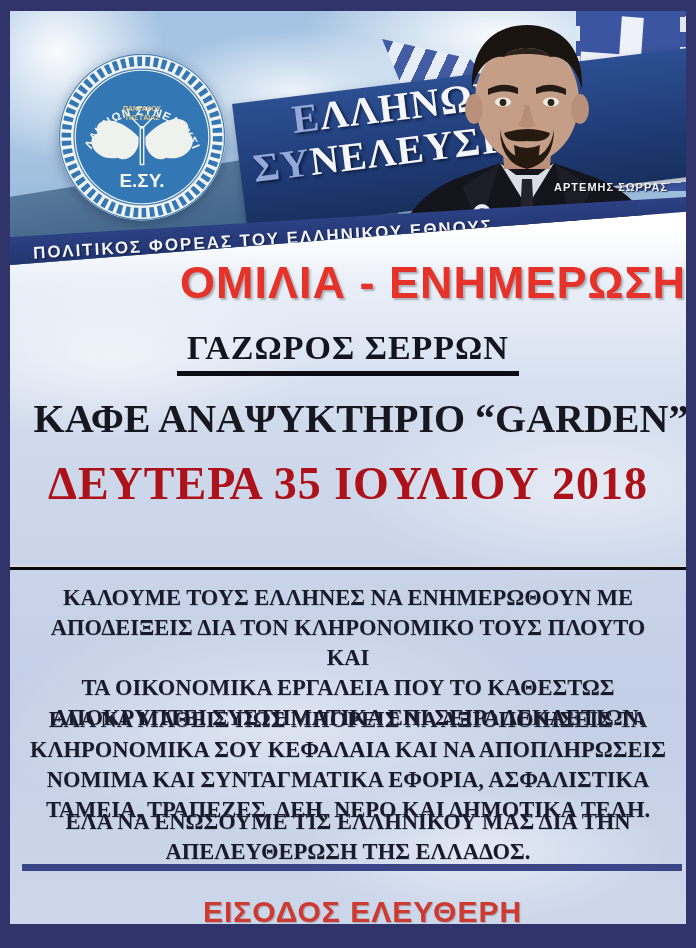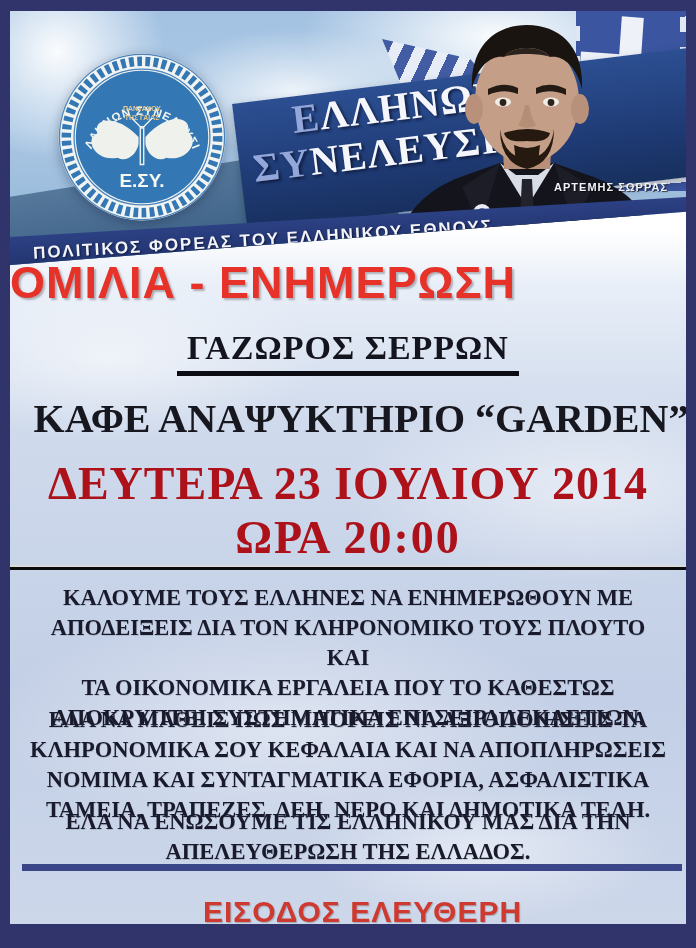--- a/index.html
+++ b/index.html
@@ -100,21 +100,21 @@
     text-shadow:1px 1px 1px rgba(0,0,0,.7);
     text-align:right;
   }
 
   
   .logo { position:absolute; left:46px; top:40px; width:172px; height:172px; filter:drop-shadow(0 3px 6px rgba(20,30,60,.35)); }
 
   
   .title-red {
     position:absolute; left:0; width:100%; top:246px;
-    text-align:left;
+    text-align:right;
     font-family:"Liberation Sans", sans-serif;
     font-weight:900; font-size:45px; letter-spacing:1px;
     color:#e63228;
     text-shadow:2px 2px 2px rgba(120,120,130,.55);
   }
   .location-wrap { position:absolute; left:0; width:100%; top:318px; text-align:center; }
   .location {
     display:inline-block;
     font-weight:bold; font-size:34px; color:#14141f;
     border-bottom:5px solid #0c0c14; padding:0 10px 4px 10px;
@@ -250,22 +250,21 @@
     </div>
 
     <div class="title-red">ΟΜΙΛΙΑ - ΕΝΗΜΕΡΩΣΗ</div>
 
     <div class="location-wrap">
       <span class="location">ΓΑΖΩΡΟΣ ΣΕΡΡΩΝ</span>
     </div>
 
     <div class="venue">ΚΑΦΕ ΑΝΑΨΥΚΤΗΡΙΟ “GARDEN”</div>
 
-    <div class="date-line">ΔΕΥΤΕΡΑ 23 ΙΟΥΛΙΟΥ 2014</div>
-    <div class="time-line">ΩΡΑ 20:00</div>
+    <div class="date-line">ΔΕΥΤΕΡΑ 35 ΙΟΥΛΙΟΥ 2018</div>
 
     <div class="black-rule"></div>
 
     <div class="para para2">ΕΛΑ ΝΑ ΜΑΘΕΙΣ ΠΩΣ ΜΠΟΡΕΙΣ ΝΑ ΑΞΙΟΠΟΙΗΣΕΙΣ ΤΑ
 ΚΛΗΡΟΝΟΜΙΚΑ ΣΟΥ ΚΕΦΑΛΑΙΑ ΚΑΙ ΝΑ ΑΠΟΠΛΗΡΩΣΕΙΣ
 ΝΟΜΙΜΑ ΚΑΙ ΣΥΝΤΑΓΜΑΤΙΚΑ ΕΦΟΡΙΑ, ΑΣΦΑΛΙΣΤΙΚΑ
 ΤΑΜΕΙΑ, ΤΡΑΠΕΖΕΣ, ΔΕΗ, ΝΕΡΟ ΚΑΙ ΔΗΜΟΤΙΚΑ ΤΕΛΗ.</div>
     <div class="para para1">ΚΑΛΟΥΜΕ ΤΟΥΣ ΕΛΛΗΝΕΣ ΝΑ ΕΝΗΜΕΡΩΘΟΥΝ ΜΕ
 ΑΠΟΔΕΙΞΕΙΣ ΔΙΑ ΤΟΝ ΚΛΗΡΟΝΟΜΙΚΟ ΤΟΥΣ ΠΛΟΥΤΟ ΚΑΙ
 ΤΑ ΟΙΚΟΝΟΜΙΚΑ ΕΡΓΑΛΕΙΑ ΠΟΥ ΤΟ ΚΑΘΕΣΤΩΣ

